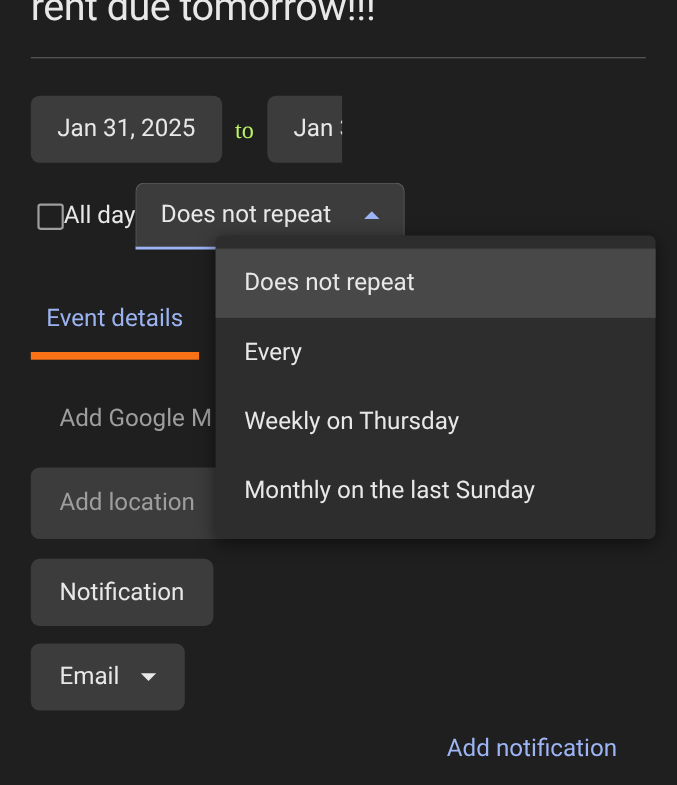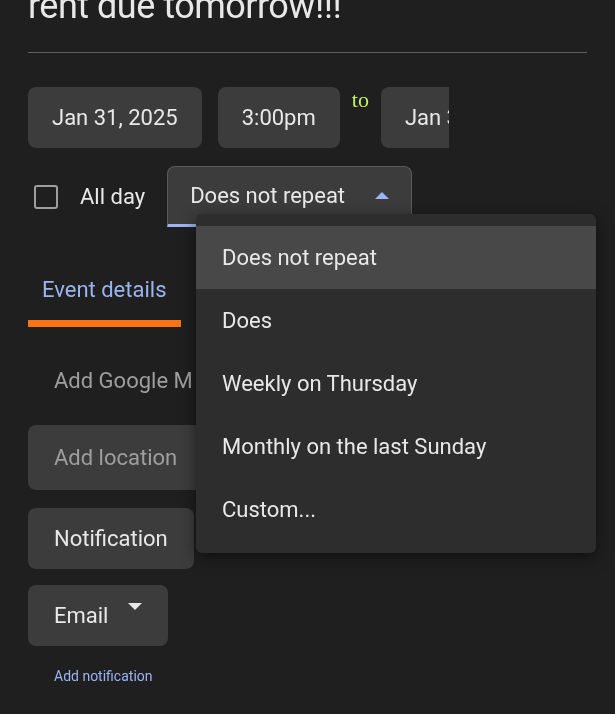--- a/index.html
+++ b/index.html
@@ -26,20 +26,21 @@
       position: relative;
       top: -15px;
     }
     .divider {
       border: none;
       border-top: 1px solid #5f5f5f;
       margin: 0 28px 34px 28px;
     }
     .row {
       display: flex;
+      align-items: center;
       gap: 16px;
       padding: 0 28px;
       margin-bottom: 18px;
     }
     .chip {
       background: #3c3c3c;
       color: #e8e8e8;
       padding: 18px 24px;
       border-radius: 8px;
       font-size: 22px;
@@ -62,21 +63,20 @@
       border: none;
       cursor: pointer;
       font-family: inherit;
       width: 68px;
       overflow: hidden;
       white-space: nowrap;
     }
     .checkbox-row {
       display: flex;
       align-items: center;
-      gap: 22px;
       padding: 0 34px;
       margin-bottom: 50px;
     }
     .checkbox {
       width: 24px;
       height: 24px;
       border: 2.5px solid #9e9e9e;
       border-radius: 3px;
       cursor: pointer;
       background: transparent;
@@ -146,35 +146,37 @@
     .notif-chip {
       background: #3c3c3c;
       color: #e8e8e8;
       padding: 18px 26px;
       border-radius: 8px;
       font-size: 22px;
       border: none;
       cursor: pointer;
       font-family: inherit;
       display: flex;
+      align-items: center;
       gap: 20px;
     }
     .caret-down {
       width: 0;
       height: 0;
       border-left: 7px solid transparent;
       border-right: 7px solid transparent;
       border-top: 7px solid #e8e8e8;
     }
     .add-notif {
-      font-size: 14px;
+      font-size: 22px;
       color: #9db4f5;
       padding: 0 54px;
       cursor: pointer;
       margin-top: 22px;
+      text-align: right;
     }
     .dropdown {
       position: absolute;
       left: 196px;
       top: 214px;
       background: #2d2d2d;
       border-radius: 6px;
       box-shadow: 0 4px 16px rgba(0,0,0,0.5);
       width: 400px;
       padding: 12px 0;
@@ -191,21 +193,20 @@
     }
   </style>
 </head>
 <body>
 
 <div class="title">rent due tomorrow!!!</div>
 <hr class="divider">
 
 <div class="row">
   <button class="chip">Jan 31, 2025</button>
-  <button class="chip">3:00pm</button>
   <span class="to-label">to</span>
   <button class="date-chip-clipped">Jan 31, 2025</button>
 </div>
 
 <div class="checkbox-row">
   <div class="checkbox"></div>
   <span class="allday-label">All day</span>
   <div class="repeat-select">
     <span>Does not repeat</span>
     <span class="caret-up"></span>
@@ -230,17 +231,16 @@
   <button class="notif-chip">
     <span>Email</span>
     <span class="caret-down"></span>
   </button>
 </div>
 
 <div class="add-notif">Add notification</div>
 
 <div class="dropdown">
   <div class="dropdown-item selected">Does not repeat</div>
-  <div class="dropdown-item">Does</div>
+  <div class="dropdown-item">Every</div>
   <div class="dropdown-item">Weekly on Thursday</div>
   <div class="dropdown-item">Monthly on the last Sunday</div>
-  <div class="dropdown-item">Custom...</div>
 </div>
 
 </body></html>

